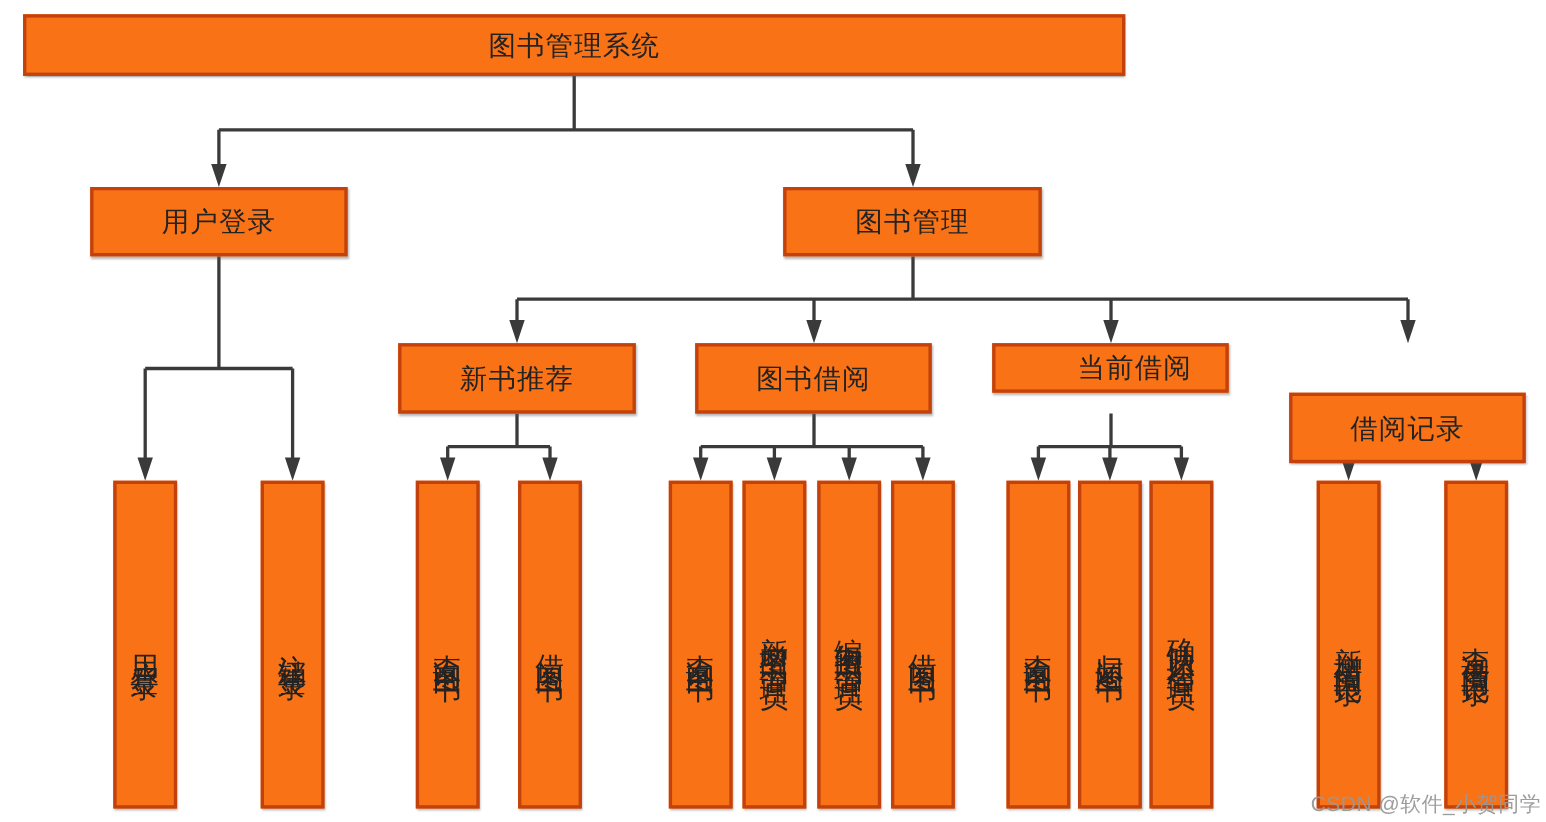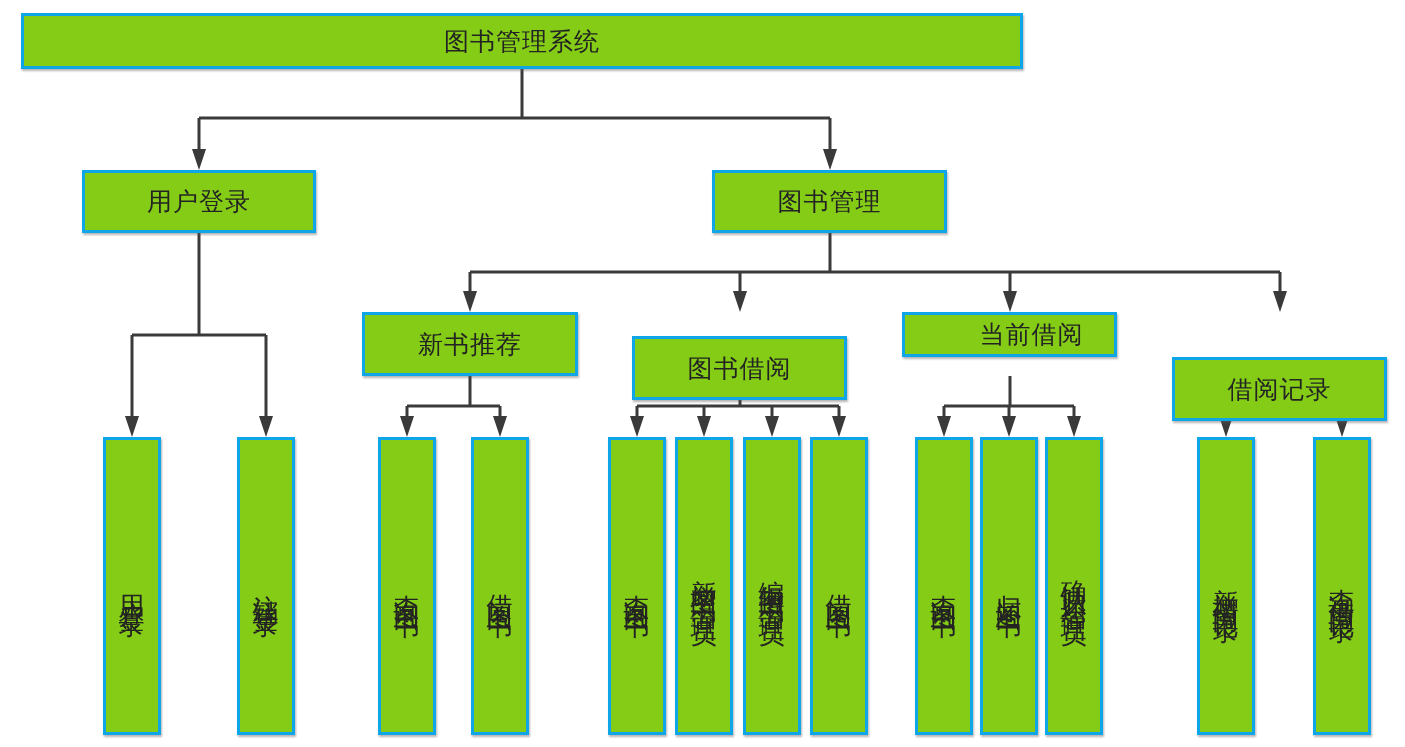--- a/index.html
+++ b/index.html
@@ -16,22 +16,22 @@
   }
   .connectors {
     position: absolute;
     left: 0; top: 0;
     width: 1405px; height: 747px;
     pointer-events: none;
   }
   .node {
     position: absolute;
     box-sizing: border-box;
-    background: #84cc16;
-    border: 3px solid #0ea5e9;
+    background: #f97316;
+    border: 3px solid #c2410c;
     box-shadow: 1px 2px 2px rgba(90,90,90,0.45);
     display: flex;
     align-items: center;
     justify-content: center;
     color: #232323;
     font-size: 25px;
     letter-spacing: 1px;
     white-space: nowrap;
   }
   .leaf span {
@@ -111,21 +111,21 @@
              M1226 437 l-7 -21 h14 z
              M1342 437 l-7 -21 h14 z" fill="#3a3a3a" stroke="none"></path>
   </svg>
 
   <div class="node" style="left:21px; top:13px; width:1002px; height:56px;">图书管理系统</div>
 
   <div class="node" style="left:82px; top:170px; width:234px; height:63px;">用户登录</div>
   <div class="node" style="left:362px; top:312px; width:216px; height:64px;">新书推荐</div>
 
   <div class="node" style="left:712px; top:170px; width:235px; height:63px;">图书管理</div>
-  <div class="node" style="left:632px; top:312px; width:215px; height:64px;margin-top:24px;">图书借阅</div>
+  <div class="node" style="left:632px; top:312px; width:215px; height:64px;">图书借阅</div>
   <div class="node" style="left:902px; top:312px; width:215px; height:45px;padding-left:44px;">当前借阅</div>
   <div class="node" style="left:1172px; top:312px; width:215px; height:64px;margin-top:45px;">借阅记录</div>
 
   <div class="node leaf" style="left:103px; top:437px; width:58px; height:298px;">
     <span>用户登录</span>
   </div>
   <div class="node leaf" style="left:237px; top:437px; width:58px; height:298px;">
     <span>注销登录</span>
   </div>
   <div class="node leaf" style="left:378px; top:437px; width:58px; height:298px;">
@@ -155,14 +155,15 @@
   <div class="node leaf" style="left:1045px; top:437px; width:58px; height:298px;">
     <span>确认归还（管理员）</span>
   </div>
   <div class="node leaf" style="left:1197px; top:437px; width:58px; height:298px;">
     <span>新增借阅记录</span>
   </div>
   <div class="node leaf" style="left:1313px; top:437px; width:58px; height:298px;">
     <span>查询借阅记录</span>
   </div>
 
+  <div class="watermark">CSDN @软件_小贺同学</div>
 
 </div>
 
 </body></html>

